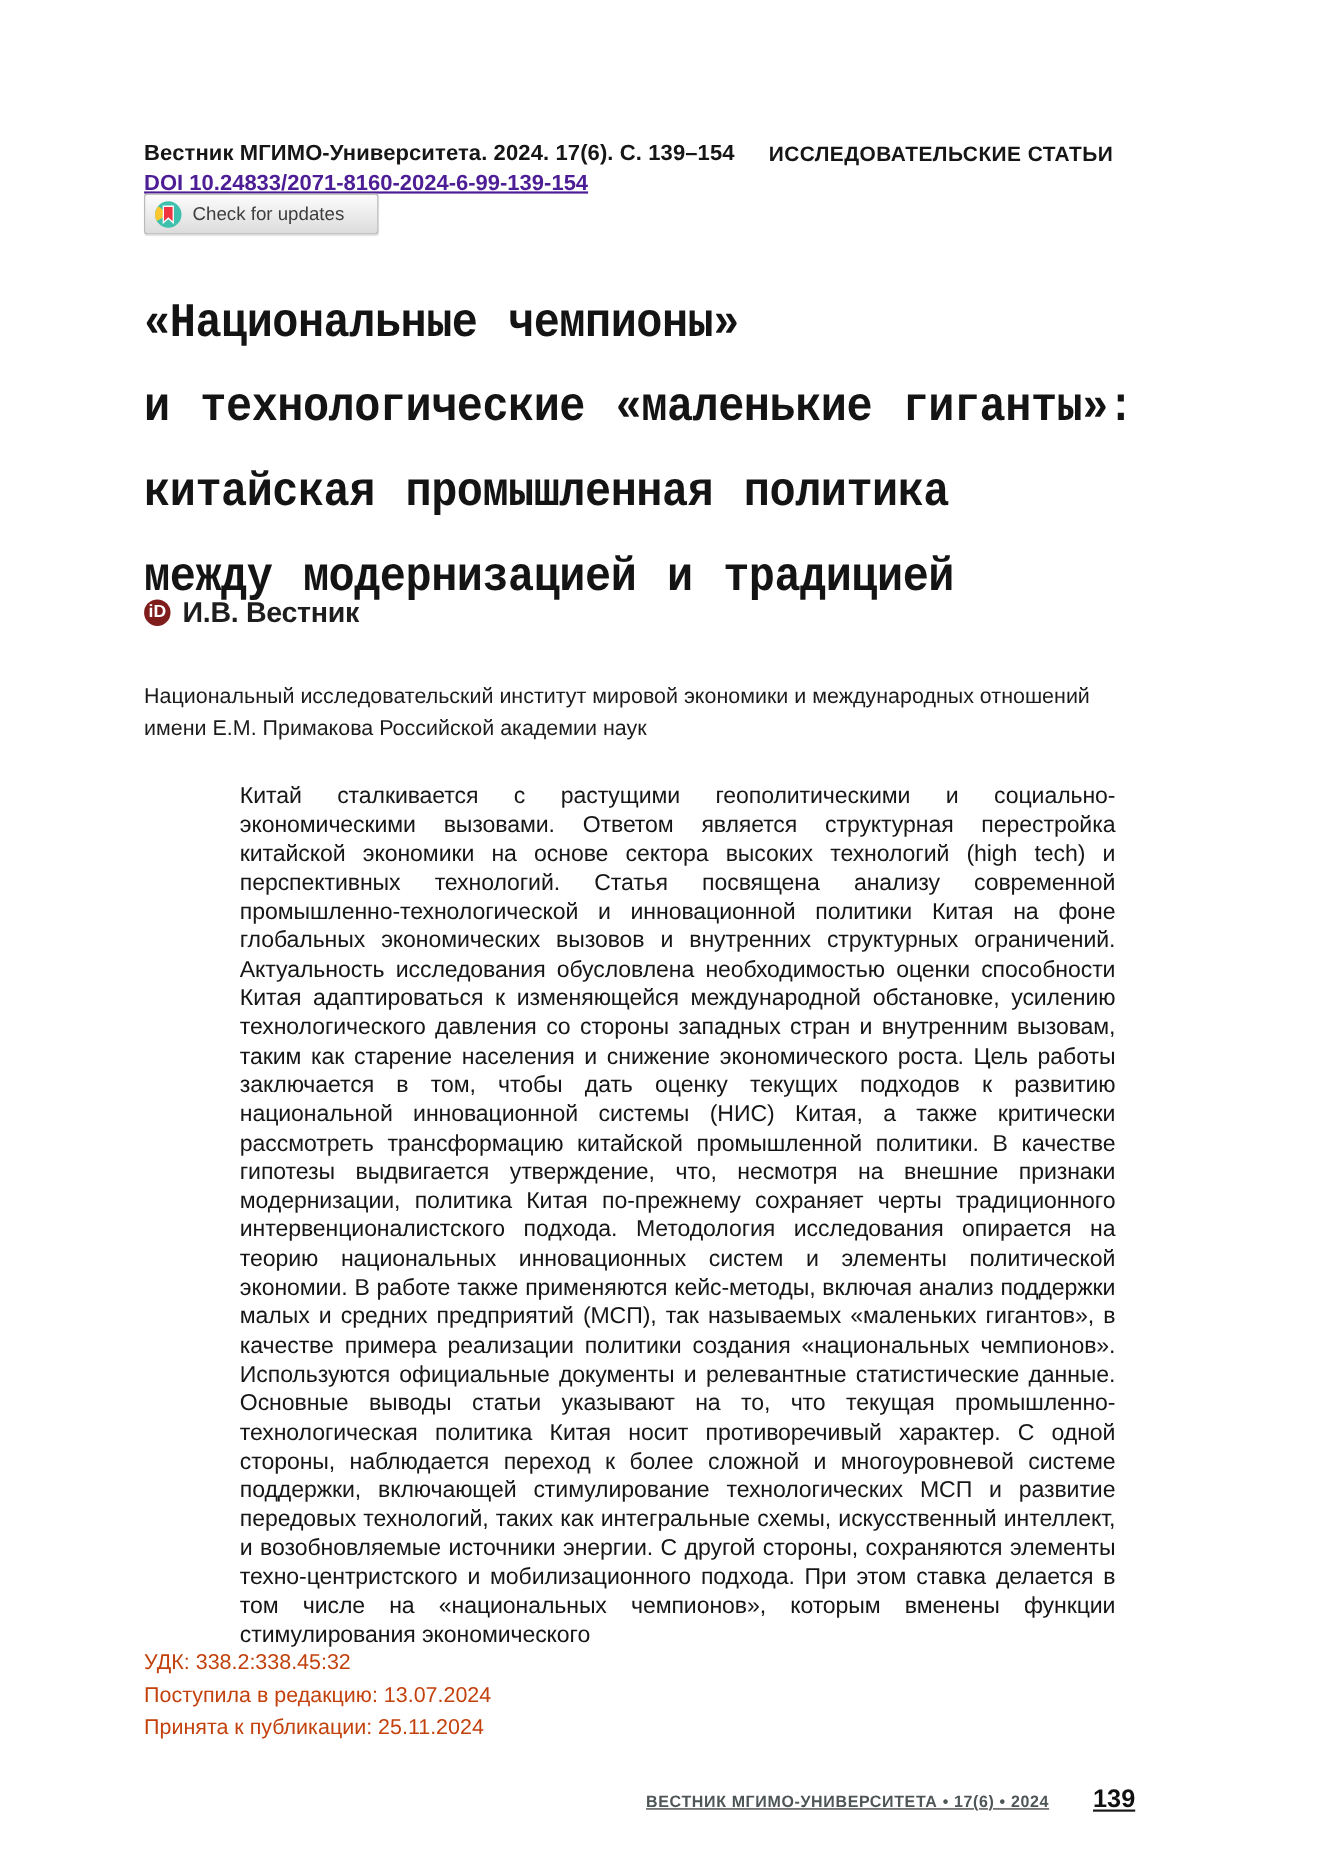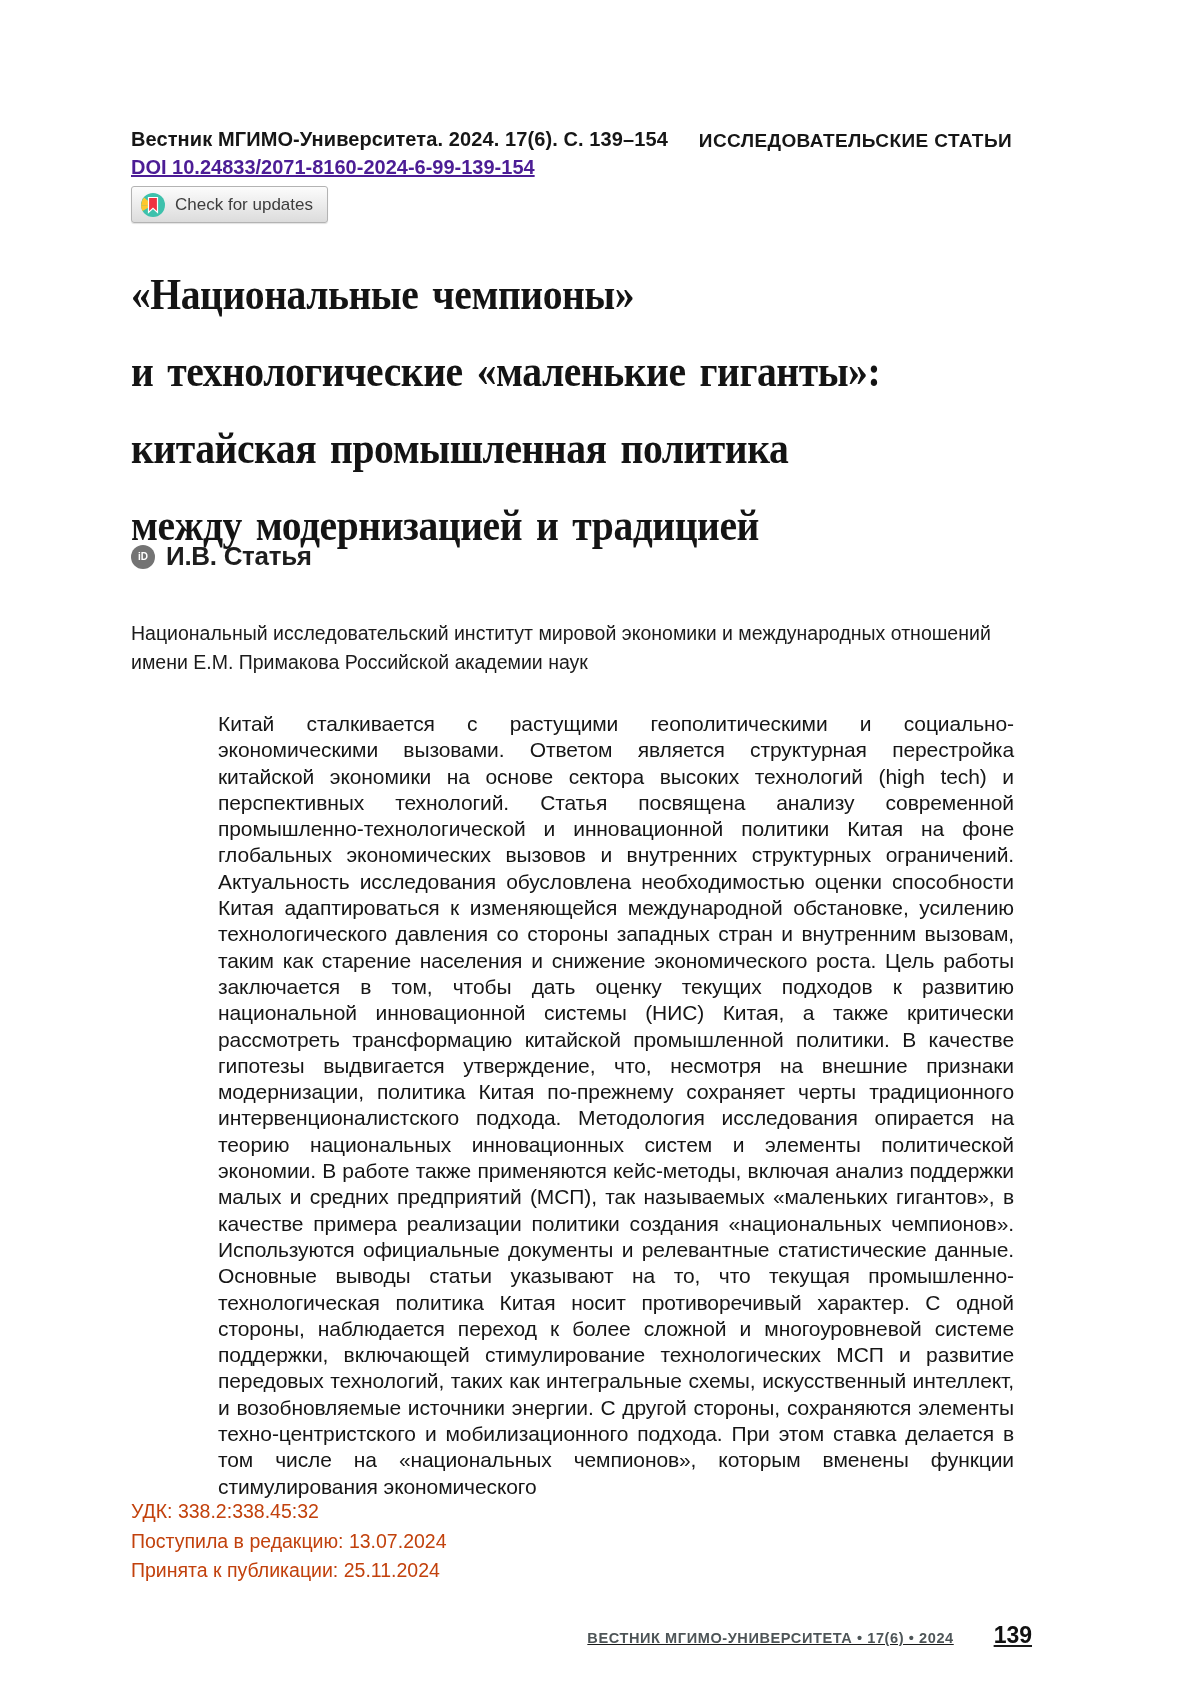--- a/index.html
+++ b/index.html
@@ -27,51 +27,51 @@
   }
   .doi-link {
     position: absolute; left: 131px; top: 156px;
     font-size: 20px; font-weight: 600;
     color: #4c1d95; text-decoration: underline;
     cursor: pointer;
   }
 
   
   .check-badge {
-    position: absolute; left: 131px; top: 186px;
-    height: 37px; padding: 0 14px 0 8px;
+    position: absolute; left: 131px; top: 176px;
+    height: 37px; padding: 0 30px 0 8px;
     display: inline-flex; align-items: center; gap: 9px;
     background: linear-gradient(#fcfcfc, #dcdcdc);
     border: 1px solid #b3b3b3;
     border-radius: 3px;
     box-shadow: 0 1px 1px rgba(0,0,0,0.12);
     cursor: pointer;
   }
   .check-badge .label { font-size: 17px; color: #3d3d3d; }
 
   
   .title-block {
     position: absolute; left: 131px; top: 256px; width: 950px;
-    font-family: Liberation Serif, serif;
+    font-family: Liberation Mono, monospace;
     font-weight: bold; color: #141414;
     font-size: 44px; line-height: 77px;
     letter-spacing: -0.5px; word-spacing: 5px;
   }
   .title-line { display: block; transform: scaleX(0.9); transform-origin: left center; white-space: nowrap; }
 
   
   .author-row {
     position: absolute; left: 131px; top: 541px;
     display: flex; align-items: center; gap: 11px;
   }
   .orcid-icon {
     width: 24px; height: 24px; border-radius: 50%;
-    background: #737373; color: #ffffff;
+    background: #7f1d1d; color: #ffffff;
     display: flex; align-items: center; justify-content: center;
-    font-size: 10px; font-weight: bold;
+    font-size: 16px; font-weight: bold;
     cursor: pointer;
   }
   .author-name { font-size: 26px; font-weight: 600; color: #1e1e1e; letter-spacing: -0.3px; }
 
   
   .affiliation {
     position: absolute; left: 131px; top: 604px; width: 900px;
     font-size: 19.5px; line-height: 29px; color: #1b1b1b; margin-top: 15px;
   }
 
@@ -125,21 +125,21 @@
 
   <div class="title-block">
     <span class="title-line">«Национальные чемпионы»</span>
     <span class="title-line">и технологические «маленькие гиганты»:</span>
     <span class="title-line">китайская промышленная политика</span>
     <span class="title-line">между модернизацией и традицией</span>
   </div>
 
   <div class="author-row">
     <span class="orcid-icon">iD</span>
-    <span class="author-name">И.В. Статья</span>
+    <span class="author-name">И.В. Вестник</span>
   </div>
 
   <div class="affiliation">Национальный исследовательский институт мировой экономики и международных отношений имени Е.М. Примакова Российской академии наук</div>
 
   <div class="abstract">Китай сталкивается с растущими геополитическими и социально-экономическими вызовами. Ответом является структурная перестройка китайской экономики на основе сектора высоких технологий (high tech) и перспективных технологий. Статья посвящена анализу современной промышленно-технологической и инновационной политики Китая на фоне глобальных экономических вызовов и внутренних структурных ограничений. Актуальность исследования обусловлена необходимостью оценки способности Китая адаптироваться к изменяющейся международной обстановке, усилению технологического давления со стороны западных стран и внутренним вызовам, таким как старение населения и снижение экономического роста. Цель работы заключается в том, чтобы дать оценку текущих подходов к развитию национальной инновационной системы (НИС) Китая, а также критически рассмотреть трансформацию китайской промышленной политики. В качестве гипотезы выдвигается утверждение, что, несмотря на внешние признаки модернизации, политика Китая по-прежнему сохраняет черты традиционного интервенционалистского подхода. Методология исследования опирается на теорию национальных инновационных систем и элементы политической экономии. В работе также применяются кейс-методы, включая анализ поддержки малых и средних предприятий (МСП), так называемых «маленьких гигантов», в качестве примера реализации политики создания «национальных чемпионов». Используются официальные документы и релевантные статистические данные. Основные выводы статьи указывают на то, что текущая промышленно-технологическая политика Китая носит противоречивый характер. С одной стороны, наблюдается переход к более сложной и многоуровневой системе поддержки, включающей стимулирование технологических МСП и развитие передовых технологий, таких как интегральные схемы, искусственный интеллект, и возобновляемые источники энергии. С другой стороны, сохраняются элементы техно-центристского и мобилизационного подхода. При этом ставка делается в том числе на «национальных чемпионов», которым вменены функции стимулирования экономического</div>
 
   <div class="meta-block">
     <div>УДК: 338.2:338.45:32</div>
     <div>Поступила в редакцию: 13.07.2024</div>
     <div>Принята к публикации: 25.11.2024</div>

